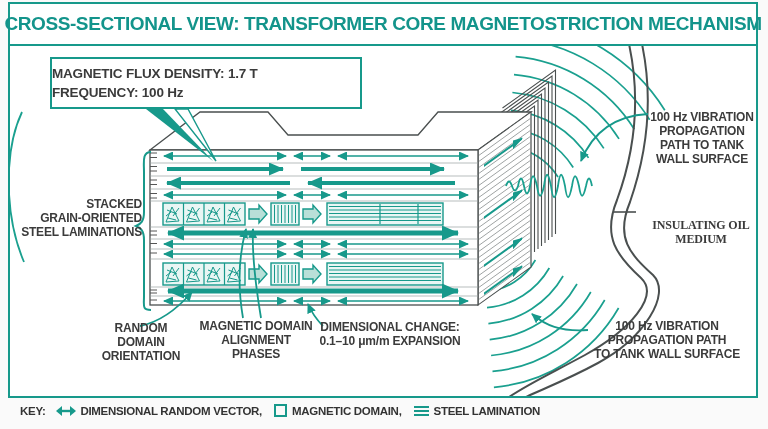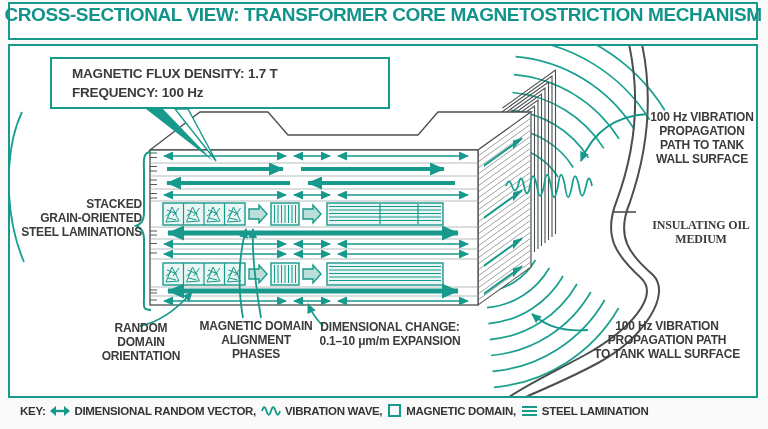--- a/index.html
+++ b/index.html
@@ -1,24 +1,24 @@
 <!DOCTYPE html>
 <html><head>
 <meta charset="utf-8">
 <style>
   html,body{margin:0;padding:0;}
   body{width:768px;height:429px;position:relative;background:#fafafa;font-family:"Liberation Sans",sans-serif;overflow:hidden;}
-  .titlebox{position:absolute;left:8px;top:2px;width:750px;height:38px;border:2.5px solid #17998b;background:#fff;box-sizing:border-box;display:flex;justify-content:center;}
+  .titlebox{position:absolute;left:8px;top:2px;width:750px;height:44px;border:2.5px solid #17998b;background:#fff;box-sizing:border-box;display:flex;align-items:center;justify-content:center;}
   .titlebox h1{margin:0;font-size:19px;font-weight:bold;color:#13948b;letter-spacing:-0.4px;white-space:nowrap;}
   .mainbox{position:absolute;left:8px;top:44px;width:750px;height:354px;border:2.5px solid #17998b;background:#fff;box-sizing:border-box;}
   svg.canvas{position:absolute;left:0;top:0;z-index:2;}
   .lbl{position:absolute;z-index:3;font-weight:bold;font-size:12px;line-height:1.18;color:#3b3b3b;text-align:center;white-space:pre-line;letter-spacing:-0.2px;}
-  .callout{position:absolute;left:50px;top:57px;width:340px;height:52px;border:2px solid #17998b;background:#fff;box-sizing:border-box;z-index:3;padding:6px 0 0 20px;}
+  .callout{position:absolute;left:50px;top:57px;width:312px;height:52px;border:2px solid #17998b;background:#fff;box-sizing:border-box;z-index:3;padding:6px 0 0 0;}
   .callout div{font-weight:bold;font-size:13.5px;color:#3b3b3b;letter-spacing:-0.2px;line-height:1.4;}
-  .keyrow{position:absolute;left:20px;top:403px;width:740px;display:flex;align-items:center;gap:5px;z-index:3;font-weight:bold;font-size:11.5px;color:#333;letter-spacing:-0.3px;white-space:nowrap;}
+  .keyrow{position:absolute;left:20px;top:403px;width:740px;display:flex;align-items:center;gap:11px;z-index:3;font-weight:bold;font-size:11.5px;color:#333;letter-spacing:-0.3px;white-space:nowrap;}
   .keyitem{display:flex;align-items:center;gap:4px;}
   .keyicon{display:inline-block;}
 </style>
 </head>
 <body>
 
 <div class="titlebox">
   <h1>CROSS-SECTIONAL VIEW: TRANSFORMER CORE MAGNETOSTRICTION MECHANISM</h1>
 </div>
 
@@ -205,26 +205,20 @@
   <span>KEY:</span>
   <span class="keyitem">
     <svg class="keyicon" width="20" height="14">
         <line x1="5" y1="7" x2="15" y2="7" stroke="#17998b" stroke-width="2.4"></line>
         <polygon points="6,2 0,7 6,12" fill="#17998b"></polygon>
         <polygon points="14,2 20,7 14,12" fill="#17998b"></polygon>
       </svg>
     <span>DIMENSIONAL RANDOM VECTOR,</span>
   </span>
   <span class="keyitem">
-    <svg class="keyicon" width="20" height="14">
-        <path d="M1,7 c1.5,-5 3,-5 4.5,0 c1.5,5 3,5 4.5,0 c1.5,-5 3,-5 4.5,0 c1.5,5 3,5 4.5,0" fill="none" stroke="#17998b" stroke-width="1.8"></path>
-      </svg>
-    <span>VIBRATION WAVE,</span>
-  </span>
-  <span class="keyitem">
     <svg class="keyicon" width="15" height="15">
         <rect x="2" y="2" width="11" height="11" fill="none" stroke="#17998b" stroke-width="2"></rect>
       </svg>
     <span>MAGNETIC DOMAIN,</span>
   </span>
   <span class="keyitem">
     <svg class="keyicon" width="17" height="14">
         <path d="M1,3 H16 M1,7 H16 M1,11 H16" stroke="#17998b" stroke-width="2"></path>
       </svg>
     <span>STEEL LAMINATION</span>

